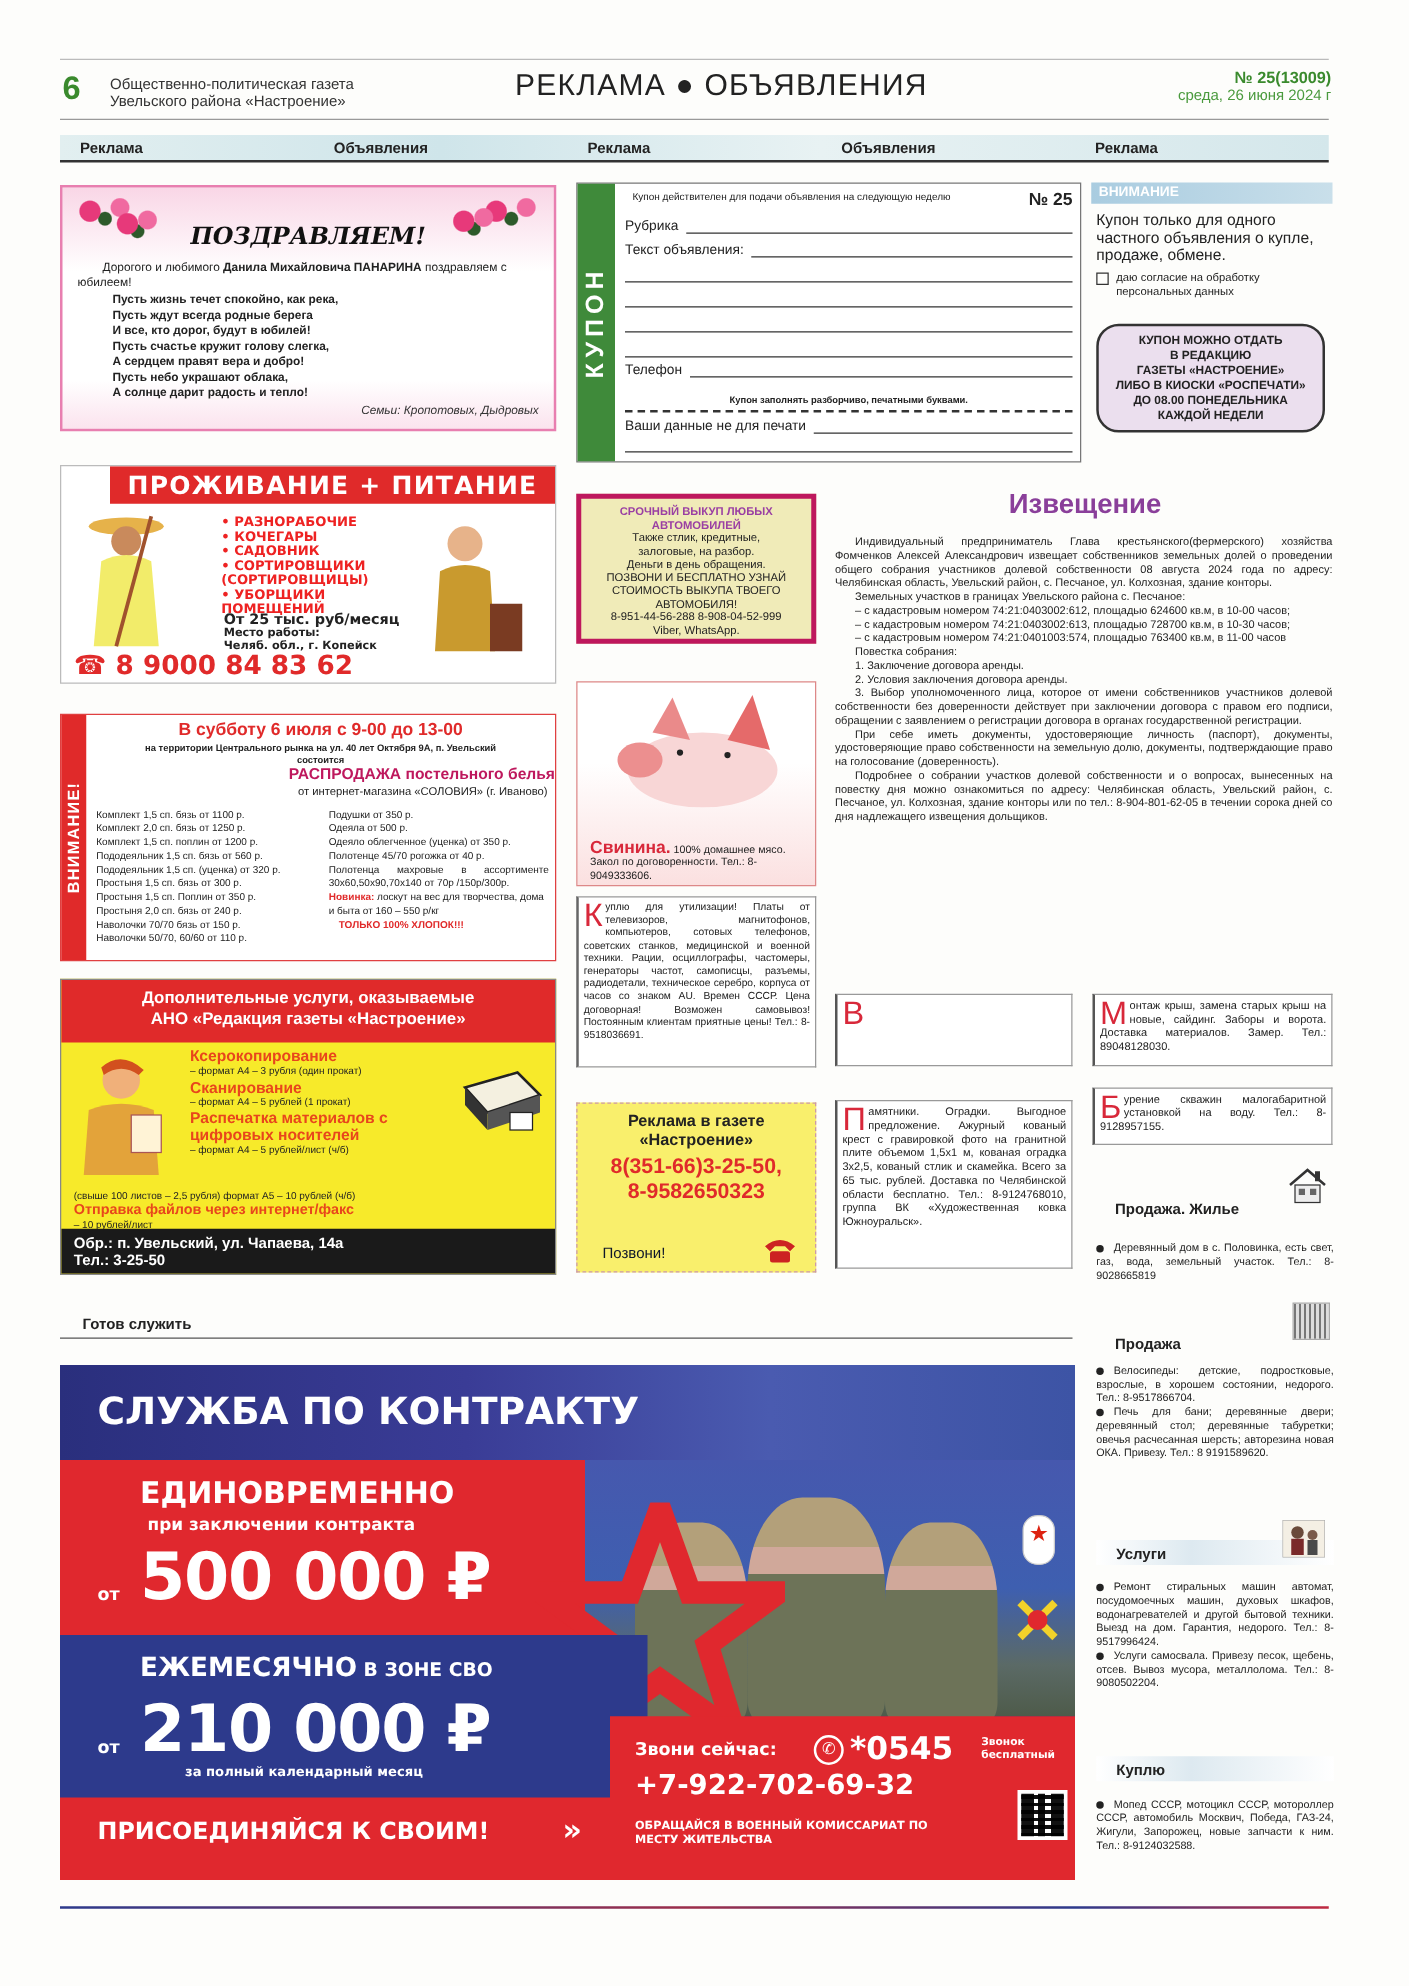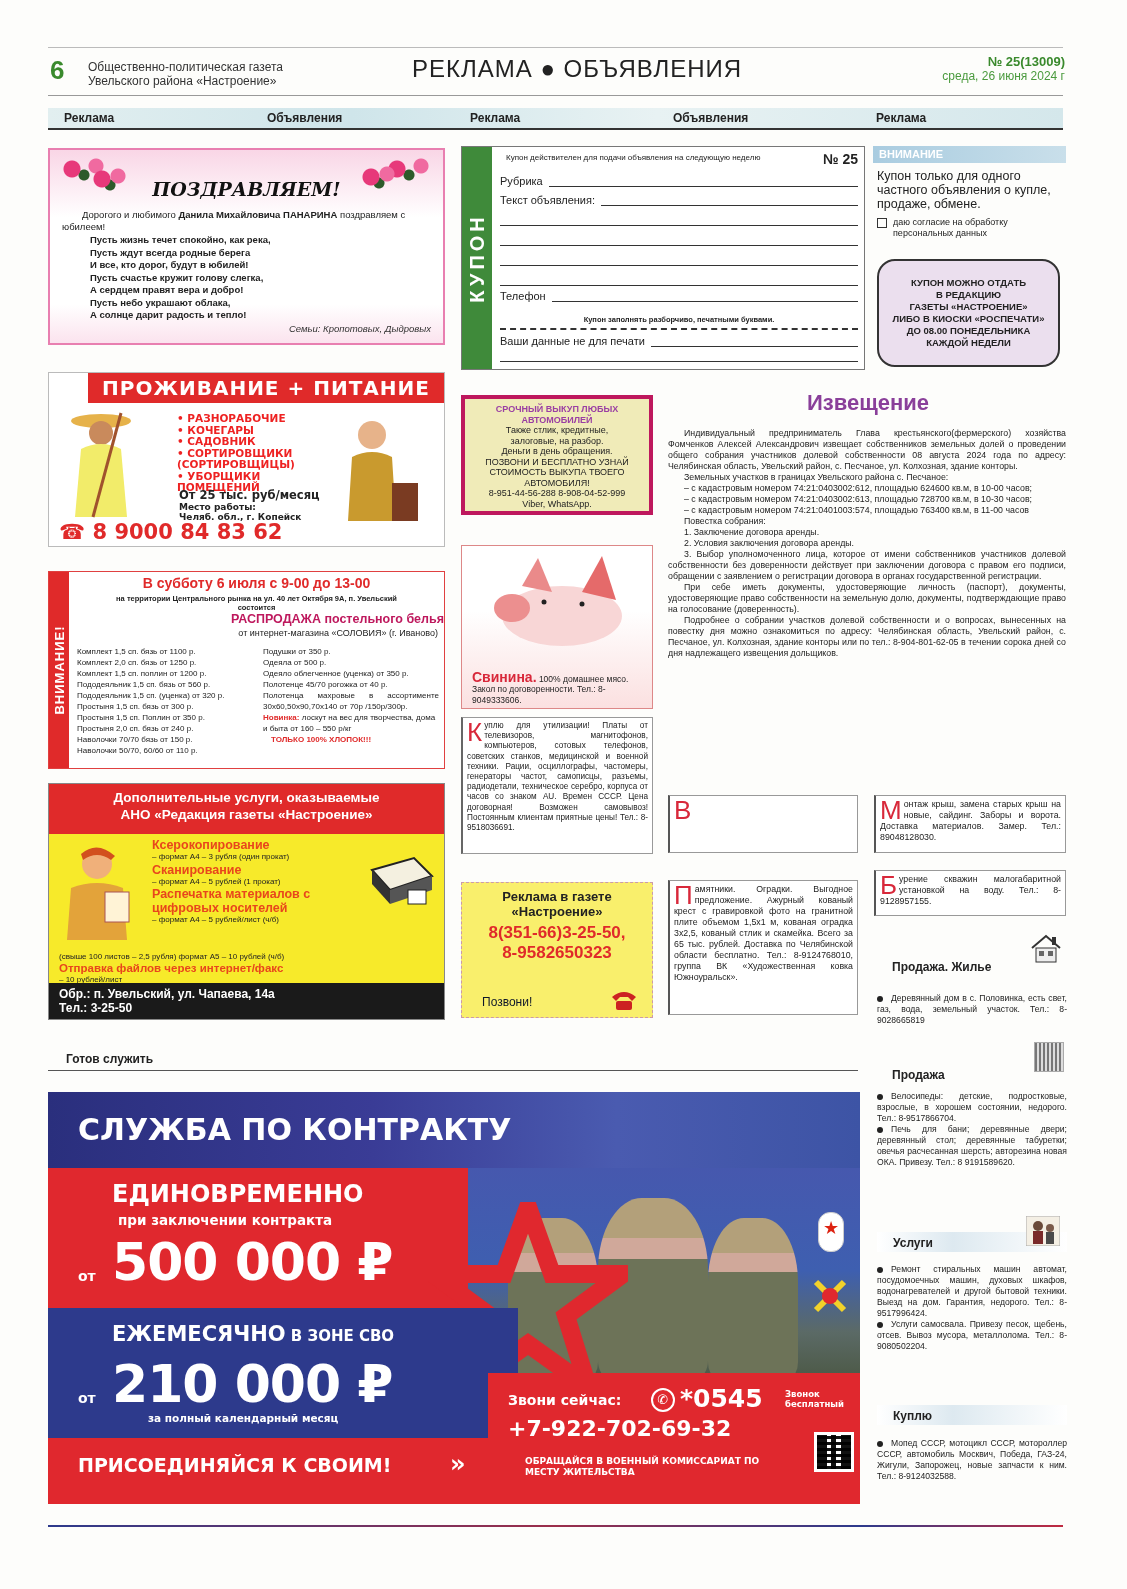--- a/index.html
+++ b/index.html
@@ -39,21 +39,21 @@
   .coupon .field .line { flex: 1; border-bottom: 1px solid #333; margin-left: 6px; height: 12px; }
   .coupon .rule { position: absolute; left: 38px; right: 6px; height: 1px; background: #333; }
   .coupon .note { position: absolute; left: 38px; right: 6px; top: 168px; text-align: center; font-size: 7.5px; font-weight: bold; font-family: "Liberation Sans", sans-serif; }
   .coupon .dash { position: absolute; left: 38px; right: 6px; top: 181px; border-top: 2px dashed #333; }
 
   .attn { left: 873px; top: 146px; width: 193px; height: 224px; }
   .attn .ribbon { height: 17px; background: linear-gradient(90deg,#a9cce0,#c9dfea); color: #fff; font-weight: bold; font-size: 11px; padding-left: 6px; line-height: 17px; font-family: "Liberation Sans", sans-serif; }
   .attn .txt { margin-top: 6px; padding-left: 4px; font-size: 12.5px; line-height: 14px; font-family: "Liberation Sans", sans-serif; }
   .attn .consent { display: flex; margin-top: 6px; padding-left: 4px; font-size: 9px; line-height: 11px; font-family: "Liberation Sans", sans-serif; }
   .attn .consent .box { width: 10px; height: 10px; border: 1px solid #333; margin-right: 6px; flex: none; margin-top: 1px; }
-  .attn .where { margin: 20px 6px 0 4px; height: 108px; border: 2px solid #333; border-radius: 18px; background: #ebdfee; display: flex; align-items: center; justify-content: center; text-align: center; font-size: 9.5px; line-height: 12px; font-weight: bold; font-family: "Liberation Sans", sans-serif; padding: 8px; }
+  .attn .where { margin: 20px 6px 0 4px; height: 87px; border: 2px solid #333; border-radius: 18px; background: #ebdfee; display: flex; align-items: center; justify-content: center; text-align: center; font-size: 9.5px; line-height: 12px; font-weight: bold; font-family: "Liberation Sans", sans-serif; padding: 8px; }
 
   
   .lodging { left: 48px; top: 372px; width: 397px; height: 175px; border: 1px solid #bbb; background: #fff; overflow: hidden; padding-left: 39px; }
   .lodging .top { height: 30px; background: #e02a2a; color: #fff; font-weight: bold; font-size: 20px; text-align: center; line-height: 30px; letter-spacing: 1px; font-family: "DejaVu Sans", sans-serif; }
   .lodging .list { position: absolute; left: 128px; top: 40px; color: #e22; font-weight: bold; font-size: 10.5px; line-height: 11.5px; font-family: "DejaVu Sans", sans-serif; }
   .lodging .salary { position: absolute; left: 130px; top: 115px; font-weight: bold; font-size: 11.5px; font-family: "DejaVu Sans", sans-serif; }
   .lodging .place { position: absolute; left: 130px; top: 129px; font-weight: bold; font-size: 9px; line-height: 10px; font-family: "DejaVu Sans", sans-serif; }
   .lodging .phone { position: absolute; left: 10px; bottom: 2px; color: #e02a2a; font-weight: bold; font-size: 21px; font-family: "DejaVu Sans", sans-serif; }
   .woman { position: absolute; left: 14px; top: 36px; width: 80px; height: 110px; }
   .man { position: absolute; right: 26px; top: 40px; width: 80px; height: 110px; }
@@ -140,21 +140,21 @@
   .banner .star { position: absolute; left: 380px; top: 110px; width: 200px; height: 190px; }
   .banner .bottom-red { position: absolute; left: 0; top: 346px; width: 100%; height: 66px; background: #e0282e; }
   .banner .join { position: absolute; left: 30px; top: 362px; color: #fff; font-weight: bold; font-size: 19px; font-family: "DejaVu Sans", sans-serif; }
   .banner .chev { position: absolute; left: 402px; top: 358px; color: #fff; font-weight: bold; font-size: 24px; font-family: "DejaVu Sans", sans-serif; }
   .banner .callzone { position: absolute; left: 440px; top: 281px; width: 372px; height: 131px; background: #e0282e; }
   .banner .call-lbl { position: absolute; left: 460px; top: 300px; color: #fff; font-weight: bold; font-size: 14px; font-family: "DejaVu Sans", sans-serif; }
   .banner .phone-ic { position: absolute; left: 603px; top: 296px; width: 24px; height: 24px; border: 2px solid #fff; border-radius: 50%; color: #fff; text-align: center; font-size: 13px; line-height: 20px; }
   .banner .short { position: absolute; left: 632px; top: 292px; color: #fff; font-weight: bold; font-size: 25px; font-family: "DejaVu Sans", sans-serif; }
   .banner .free { position: absolute; left: 737px; top: 297px; color: #fff; font-weight: bold; font-size: 8.5px; line-height: 10px; font-family: "DejaVu Sans", sans-serif; }
   .banner .bigphone { position: absolute; left: 460px; top: 324px; color: #fff; font-weight: bold; font-size: 22px; font-family: "DejaVu Sans", sans-serif; }
-  .banner .commiss { position: absolute; left: 460px; top: 364px; color: #fff; font-weight: bold; font-size: 9px; line-height: 11px; font-family: "DejaVu Sans", sans-serif; margin-left: 17px; }
+  .banner .commiss { position: absolute; left: 460px; top: 364px; color: #fff; font-weight: bold; font-size: 9px; line-height: 11px; font-family: "DejaVu Sans", sans-serif; }
   .banner .qr { position: absolute; left: 766px; top: 340px; width: 40px; height: 40px; background: #fff; padding: 3px; }
   .banner .qr div { width: 100%; height: 100%; background:
       linear-gradient(90deg,#111 0 30%,transparent 30% 40%,#111 40% 55%,transparent 55% 70%,#111 70%),
       repeating-linear-gradient(0deg,#111 0 3px,#fff 3px 6px); background-blend-mode: multiply; }
   .banner .emblem1 { position: absolute; left: 770px; top: 120px; width: 26px; height: 40px; border-radius: 12px; background: #fff; border: 1px solid #ccc; }
   .banner .emblem1::after { content: "★"; position: absolute; left: 4px; top: 4px; color: #d21; font-size: 18px; }
   .banner .emblem2 { position: absolute; left: 764px; top: 186px; width: 36px; height: 36px; }
 
   .foot-line { left: 48px; top: 1525px; width: 1015px; height: 2px; background: linear-gradient(90deg,#2d3a8c,#9c2e4a 50%,#2d3a8c 80%,#c02a40); }
 </style>

